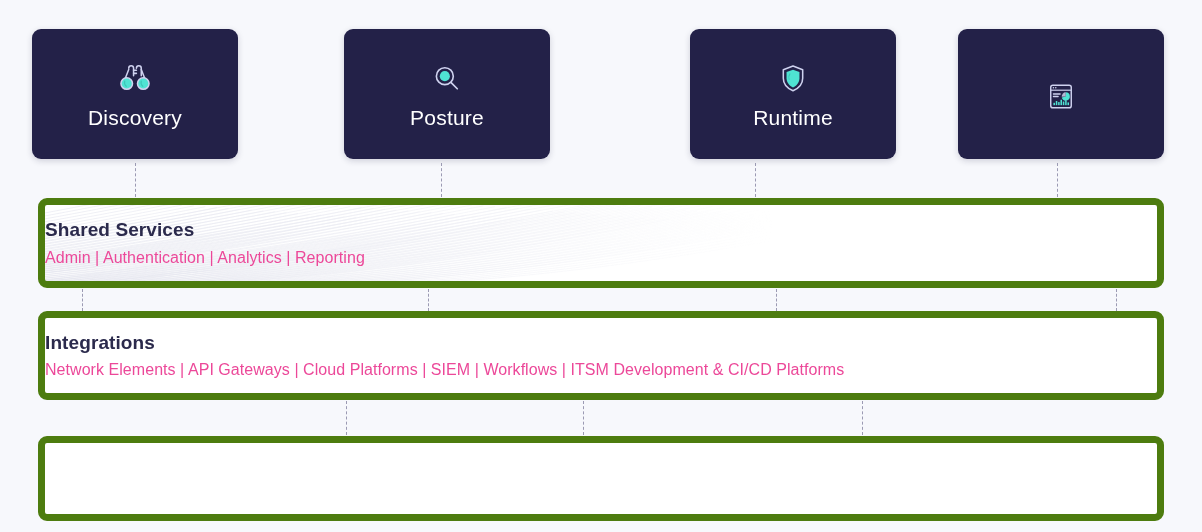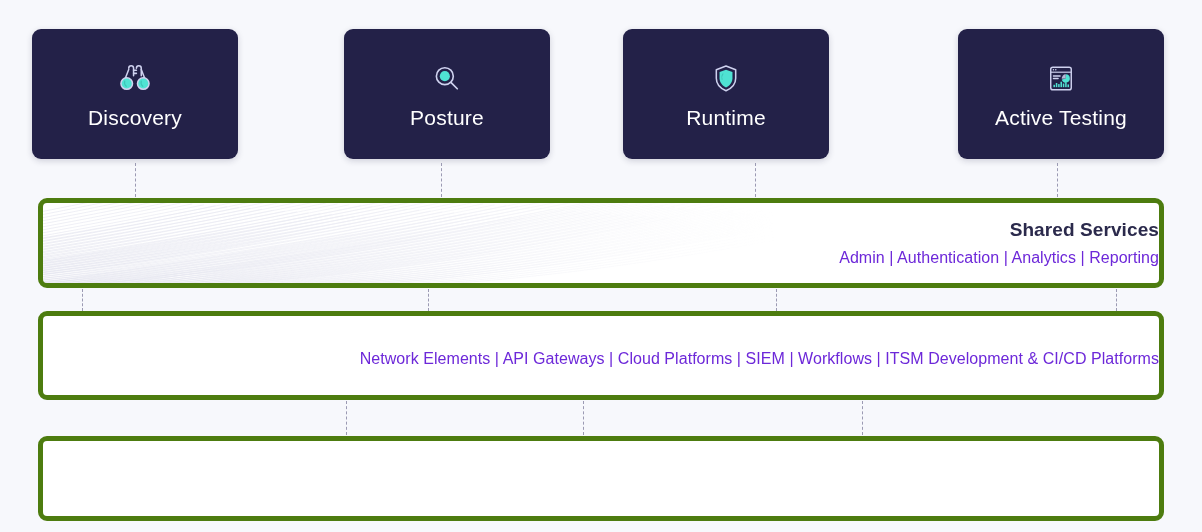--- a/index.html
+++ b/index.html
@@ -43,21 +43,21 @@
     box-shadow: 0 2px 6px rgba(30,30,60,0.18);
     display: flex;
     flex-direction: column;
     align-items: center;
     justify-content: center;
     gap: 10px;
   }
 
   .pillar-card.p0 { left: 32px; }
   .pillar-card.p1 { left: 344px; text-align: right; }
-  .pillar-card.p2 { left: 623px; }
+  .pillar-card.p2 { left: 690px; }
   .pillar-card.p3 { left: 958px; }
 
   .pillar-icon {
     width: 40px;
     height: 36px;
     display: flex;
     align-items: center;
     justify-content: center;
     margin-top: 4px;
   }
@@ -86,25 +86,25 @@
 
   
   .conn-low { top: 401px; height: 34px; }
 
   
   .band {
     position: absolute;
     left: 38px;
     width: 1126px;
     background: #ffffff;
-    border: 5px solid #4d7c0f;
+    border: 7px solid #4d7c0f;
     border-radius: 9px;
     display: flex;
     flex-direction: column;
-    align-items: flex-end;
+    align-items: flex-start;
     justify-content: center;
     overflow: hidden;
   }
 
   .band-shared      { top: 198px; height: 90px; }
   .band-integration { top: 311px; height: 89px; }
   .band-deployment  { top: 436px; height: 85px; }
 
   .band-title {
     position: relative;
@@ -114,21 +114,21 @@
     color: #2b2a4c;
     letter-spacing: 0.1px;
     line-height: 1.25;
   }
 
   .band-sub {
     position: relative;
     z-index: 2;
     font-size: 16px;
     font-weight: 400;
-    color: #6d28d9;
+    color: #ec4899;
     margin-top: 6px;
     letter-spacing: 0.05px;
     line-height: 1.25;
   }
 
   
   .band-texture {
     position: absolute;
     left: 0; top: 0;
     width: 66%;
@@ -203,21 +203,20 @@
             <rect x="11.6" y="24.0" width="1.7" height="2.6"></rect>
             <rect x="14.2" y="22.0" width="1.7" height="4.6"></rect>
             <rect x="16.8" y="23.2" width="1.7" height="3.4"></rect>
             <rect x="19.4" y="20.6" width="1.7" height="6.0"></rect>
             <rect x="22.0" y="22.6" width="1.7" height="4.0"></rect>
             <rect x="24.6" y="21.2" width="1.7" height="5.4"></rect>
             <rect x="27.2" y="23.6" width="1.7" height="3.0"></rect>
           </g>
         </svg>
       </span>
-      <span class="pillar-label">Active Testing</span>
     </div>
   </div>
 
   <div class="connector conn-top" style="left:135px;"></div>
   <div class="connector conn-top" style="left:441px;"></div>
   <div class="connector conn-top" style="left:755px;"></div>
   <div class="connector conn-top" style="left:1057px;"></div>
 
   <div class="band band-shared">
     <div class="band-texture">
@@ -272,20 +271,21 @@
     <div class="band-title">Shared Services</div>
     <div class="band-sub">Admin | Authentication | Analytics | Reporting</div>
   </div>
 
   <div class="connector conn-mid" style="left:82px;"></div>
   <div class="connector conn-mid" style="left:428px;"></div>
   <div class="connector conn-mid" style="left:776px;"></div>
   <div class="connector conn-mid" style="left:1116px;"></div>
 
   <div class="band band-integration">
+    <div class="band-title">Integrations</div>
     <div class="band-sub">Network Elements  | API Gateways | Cloud Platforms | SIEM | Workflows | ITSM  Development  &amp; CI/CD Platforms</div>
   </div>
 
   <div class="connector conn-low" style="left:346px;"></div>
   <div class="connector conn-low" style="left:583px;"></div>
   <div class="connector conn-low" style="left:862px;"></div>
 
   <div class="band band-deployment">
   </div>
 

